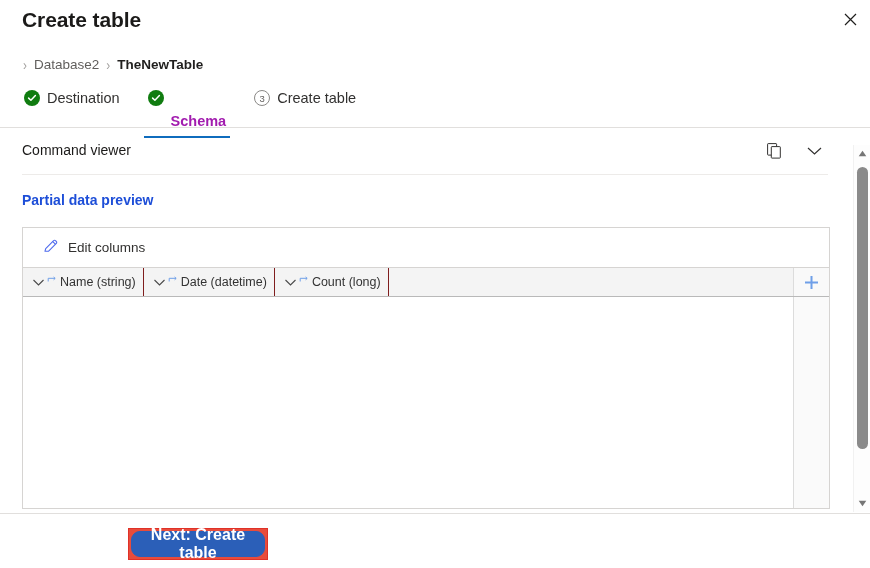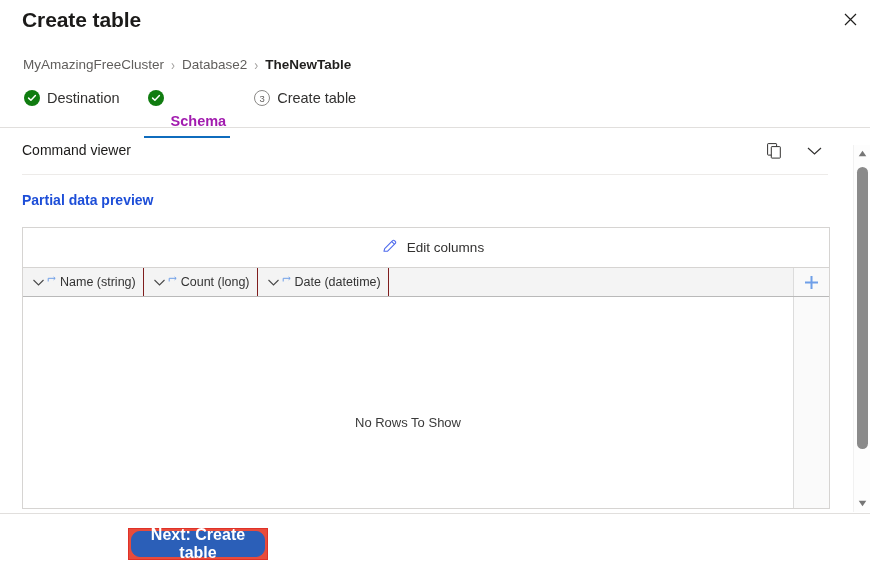--- a/index.html
+++ b/index.html
@@ -107,21 +107,20 @@
 
   
   .grid-panel {
     position: absolute; left: 22px; top: 52px; width: 808px; height: 282px;
     border: 1px solid #d6d4d2; background: #fff;
   }
   .grid-toolbar {
     height: 40px; border-bottom: 1px solid #d6d4d2;
     display: flex; align-items: center; padding-left: 14px;
     background: #fff;
-    justify-content: center;
   }
   .toolbar-btn {
     display: flex; align-items: center; gap: 9px;
     background: transparent; border: none; cursor: pointer;
     font-size: 13.5px; color: #323130; padding: 4px 6px;
   }
 
   .grid-header {
     display: flex; height: 29px;
     background: #f4f4f4; border-bottom: 1px solid #b9b9b9;
@@ -200,21 +199,20 @@
 
   <button class="close-btn">
     <svg width="13" height="13" viewBox="0 0 13 13">
       <path d="M1 1 L12 12 M12 1 L1 12" stroke="#201f1e" stroke-width="1.2" fill="none"></path>
     </svg>
   </button>
 
   <div class="title">Create table</div>
 
   <div class="breadcrumb">
-    <span class="crumb">MyAmazingFreeCluster</span>
     <span class="sep">›</span>
     <span class="crumb">Database2</span>
     <span class="sep">›</span>
     <span class="crumb current">TheNewTable</span>
   </div>
 
   <div class="steps">
     <div class="step">
       <span class="step-icon-done">
         <svg width="10" height="10" viewBox="0 0 10 10">
@@ -296,48 +294,47 @@
           <span class="chev">
             <svg width="13" height="9" viewBox="0 0 13 9">
                 <path d="M1.5 2 L6.5 7 L11.5 2" stroke="#4a4a4a" stroke-width="1.1" fill="none"></path>
               </svg>
           </span>
           <span class="type-ic">
             <svg width="10" height="12" viewBox="0 0 10 12">
                 <path d="M1.2 2.3 L8 2.3 M6.6 1 L8.2 2.4 L6.6 3.8 M1.2 2.3 L1.2 5.5" stroke="#6f9fe8" stroke-width="1" fill="none"></path>
               </svg>
           </span>
-          <span>Count (long)</span>
+          <span>Date (datetime)</span>
         </div>
 
         <div class="col-head">
           <span class="chev">
             <svg width="13" height="9" viewBox="0 0 13 9">
                 <path d="M1.5 2 L6.5 7 L11.5 2" stroke="#4a4a4a" stroke-width="1.1" fill="none"></path>
               </svg>
           </span>
           <span class="type-ic">
             <svg width="10" height="12" viewBox="0 0 10 12">
                 <path d="M1.2 2.3 L8 2.3 M6.6 1 L8.2 2.4 L6.6 3.8 M1.2 2.3 L1.2 5.5" stroke="#6f9fe8" stroke-width="1" fill="none"></path>
               </svg>
           </span>
-          <span>Date (datetime)</span>
+          <span>Count (long)</span>
         </div>
 
         <div class="col-head-filler"></div>
 
         <div class="col-add">
           <svg width="17" height="17" viewBox="0 0 17 17">
             <path d="M8.5 2 L8.5 15 M2 8.5 L15 8.5" stroke="#6f9fe8" stroke-width="2"></path>
           </svg>
         </div>
       </div>
 
       <div class="grid-body">
-        <div class="no-rows">No Rows To Show</div>
         <div class="grid-body-gutter"></div>
       </div>
 
     </div>
   </div>
 
   <div class="vscroll">
     <div class="arrow up">
       <svg width="9" height="7" viewBox="0 0 9 7">
         <path d="M4.5 0.8 L8.3 6.2 L0.7 6.2 Z" fill="#767676"></path>

